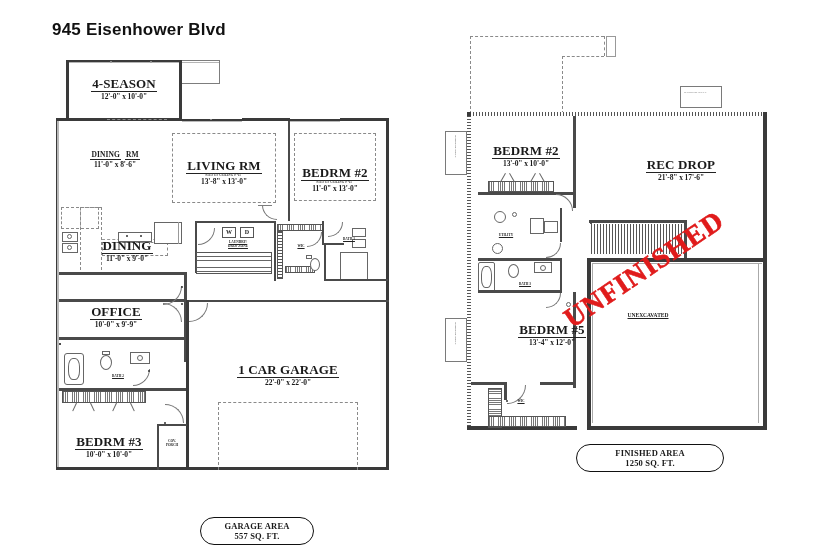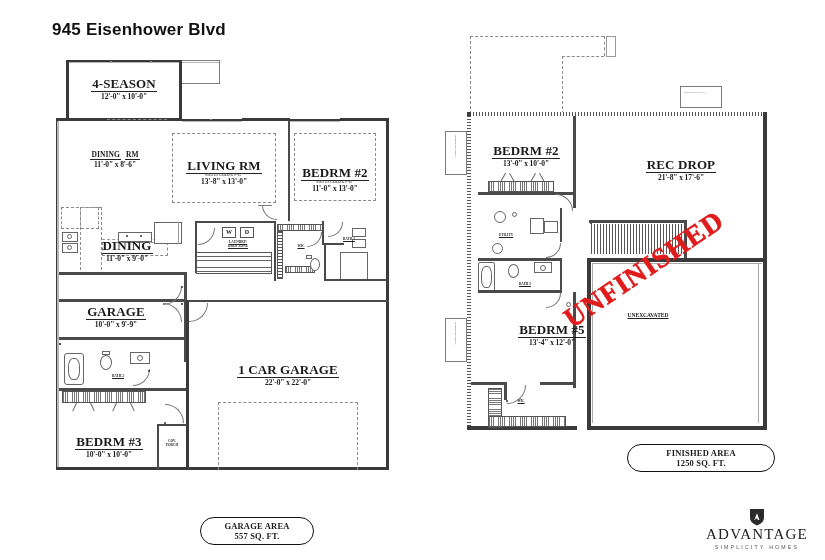--- a/index.html
+++ b/index.html
@@ -180,21 +180,21 @@
     <div class="lbl" style="left:82px;top:236px;width:90px;">
       <span class="n">DINING</span>
       <span class="d">11'-0" x 9'-0"</span>
     </div>
 
     <div class="wall" style="left:59px;top:272px;width:128px;height:3px;"></div>
     <div class="wall" style="left:184px;top:272px;width:3px;height:30px;"></div>
     <div class="wall" style="left:59px;top:299px;width:128px;height:3px;"></div>
 
     <div class="lbl" style="left:62px;top:302px;width:108px;">
-      <span class="n">GARAGE</span>
+      <span class="n">OFFICE</span>
       <span class="d">10'-0" x 9'-9"</span>
     </div>
     <div class="door-arc" style="left:163px;top:286px;width:18px;height:18px;transform:rotate(90deg);"></div>
     <div class="door-arc" style="left:163px;top:303px;width:18px;height:18px;"></div>
     <div class="dot" style="left:181px;top:286px;"></div>
     <div class="dot" style="left:181px;top:303px;"></div>
 
     <div class="wall" style="left:184px;top:302px;width:3px;height:60px;"></div>
     <div class="wall" style="left:59px;top:337px;width:128px;height:3px;"></div>
 
@@ -381,27 +381,19 @@
     <div class="dot" style="left:506px;top:400px;"></div>
     <div class="closet" style="left:488px;top:388px;width:14px;height:40px;background:repeating-linear-gradient(180deg,#777 0 .8px,#fff .8px 2.2px);"></div>
     <div class="tinytxt" style="left:508px;top:400px;width:26px;">
       <u>WIC</u>
     </div>
     <div class="closet" style="left:488px;top:416px;width:78px;height:11px;"></div>
 
     <div class="stamp" style="left:558px;top:308px;">UNFINISHED</div>
   </div>
 
-  <div class="pill" style="left:627px;top:444px;width:148px;">
+  <div class="pill" style="left:576px;top:444px;width:148px;">
     <span class="l1">FINISHED AREA</span>
     <span class="l2">1250 SQ. FT.</span>
   </div>
 
-  <div class="logo">
-    <svg class="shield" width="16" height="18" viewBox="0 0 16 18">
-      <path d="M1 1 L15 1 L15 10 Q15 15 8 17.5 Q1 15 1 10 Z" fill="#2b2b2b"></path>
-      <path d="M8 5.2 L10.4 12 L8.9 12 L8.4 10.4 L6.6 10.4 L6.1 12 L5.3 12 Z" fill="#ffffff"></path>
-    </svg>
-    <div class="nm">ADVANTAGE</div>
-    <div class="tag">SIMPLICITY HOMES</div>
-  </div>
 
 </div>
 
 </body></html>

